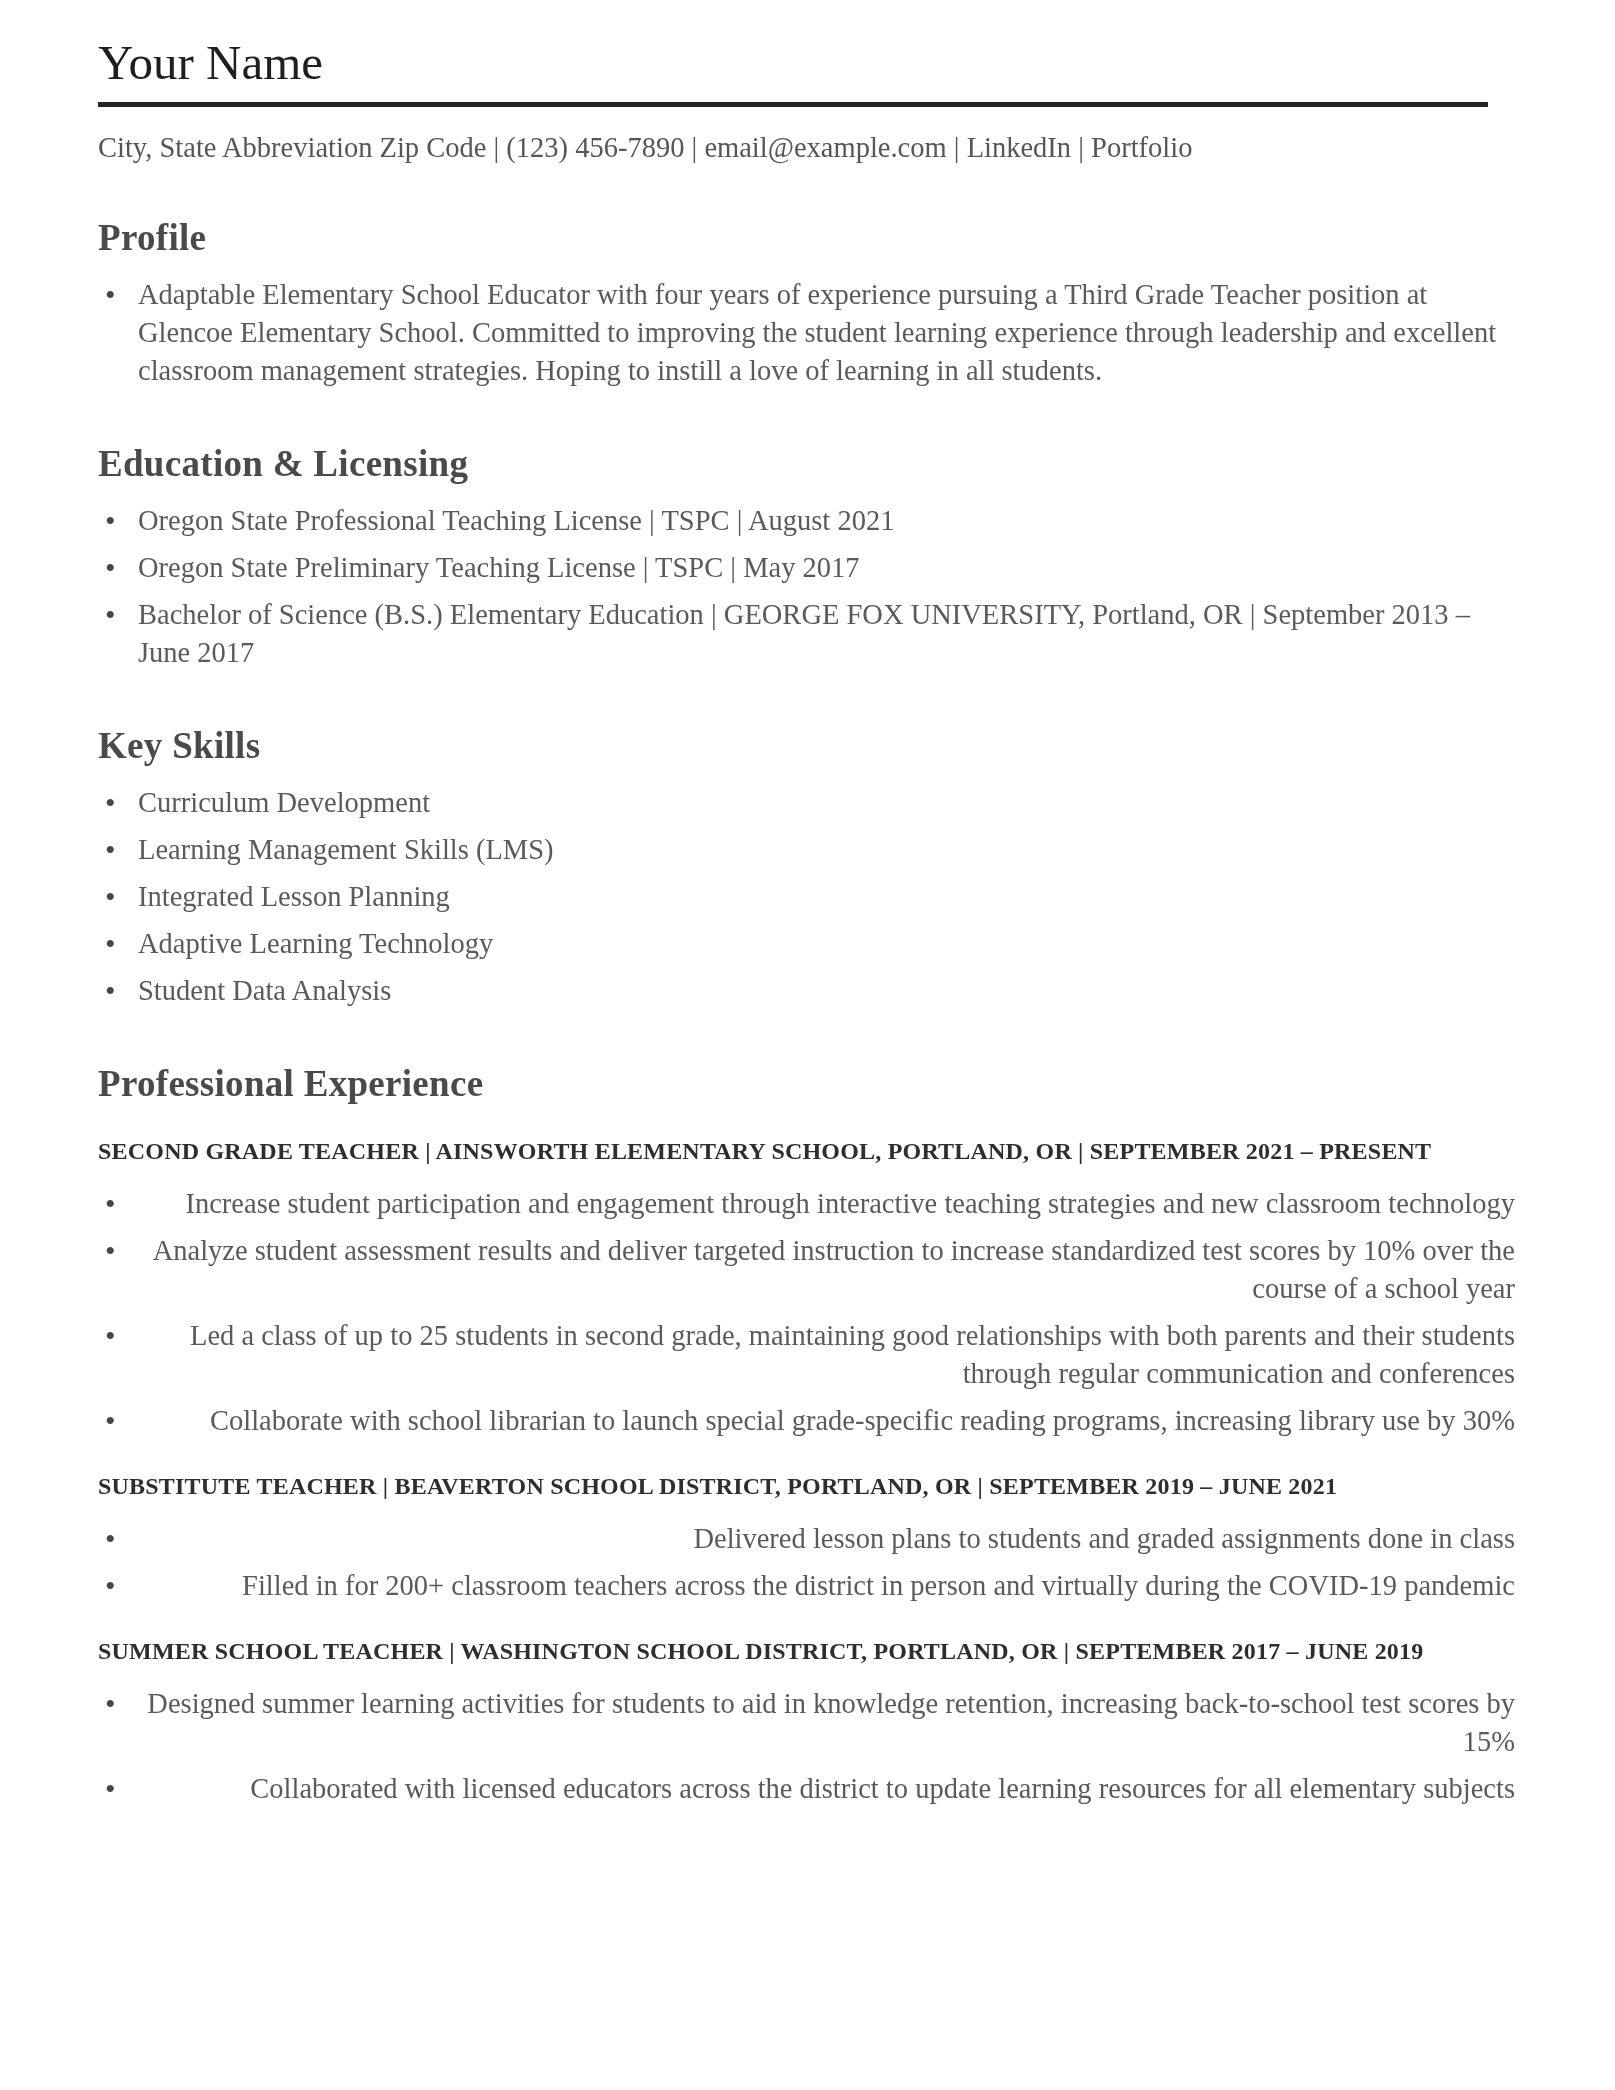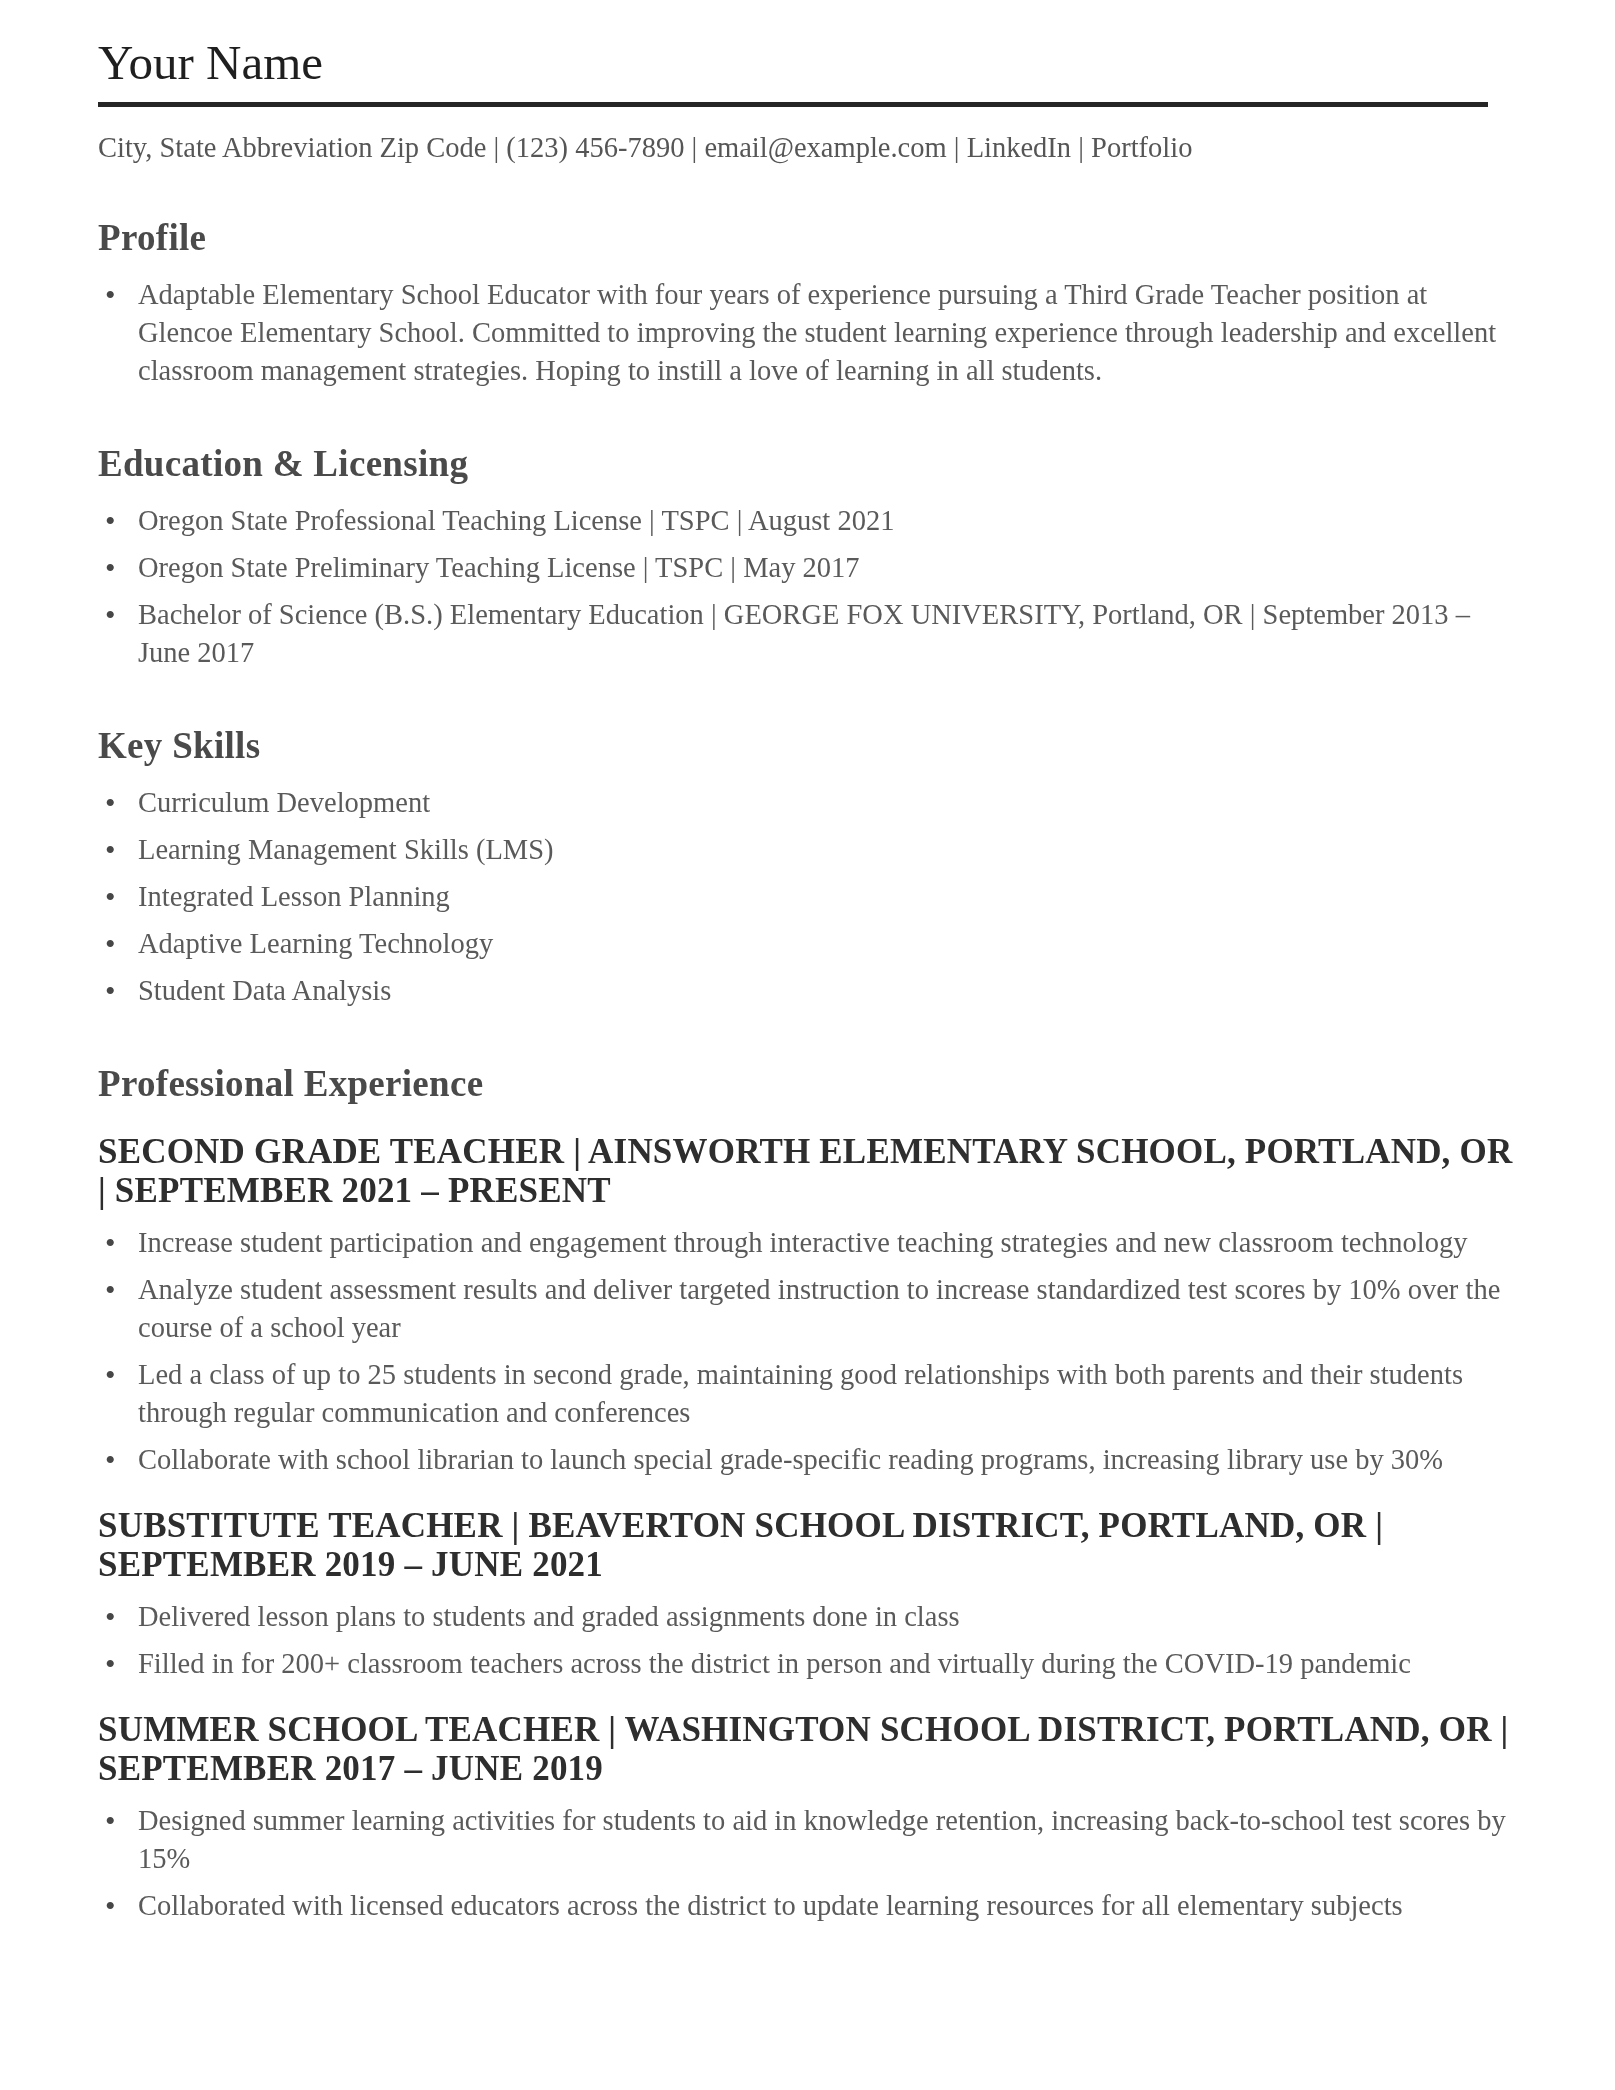--- a/index.html
+++ b/index.html
@@ -55,28 +55,28 @@
   ul.bullet-list li::before {
     content: "\2022";
     position: absolute;
     left: 7px;
     top: 0;
     color: #474747;
     font-size: 30px;
   }
   .job { margin-top: 27px; }
   .job-title {
-    font-size: 35px;
+    font-size: 24px;
     font-weight: 700;
     color: #2e2e2e;
     line-height: 39px;
     letter-spacing: 0.2px;
     max-width: 1417px;
   }
-  .job ul.bullet-list { margin-top: 14px; }
+  .job ul.bullet-list { margin-top: 14px; text-align: right; }
 </style>
 </head>
 <body>
 
 <div class="page">
 
   <header>
     <h1 class="name">Your Name</h1>
     <div class="header-rule"></div>
     <div class="contact-line">City, State Abbreviation Zip Code | (123) 456-7890 | email@example.com | LinkedIn | Portfolio</div>

